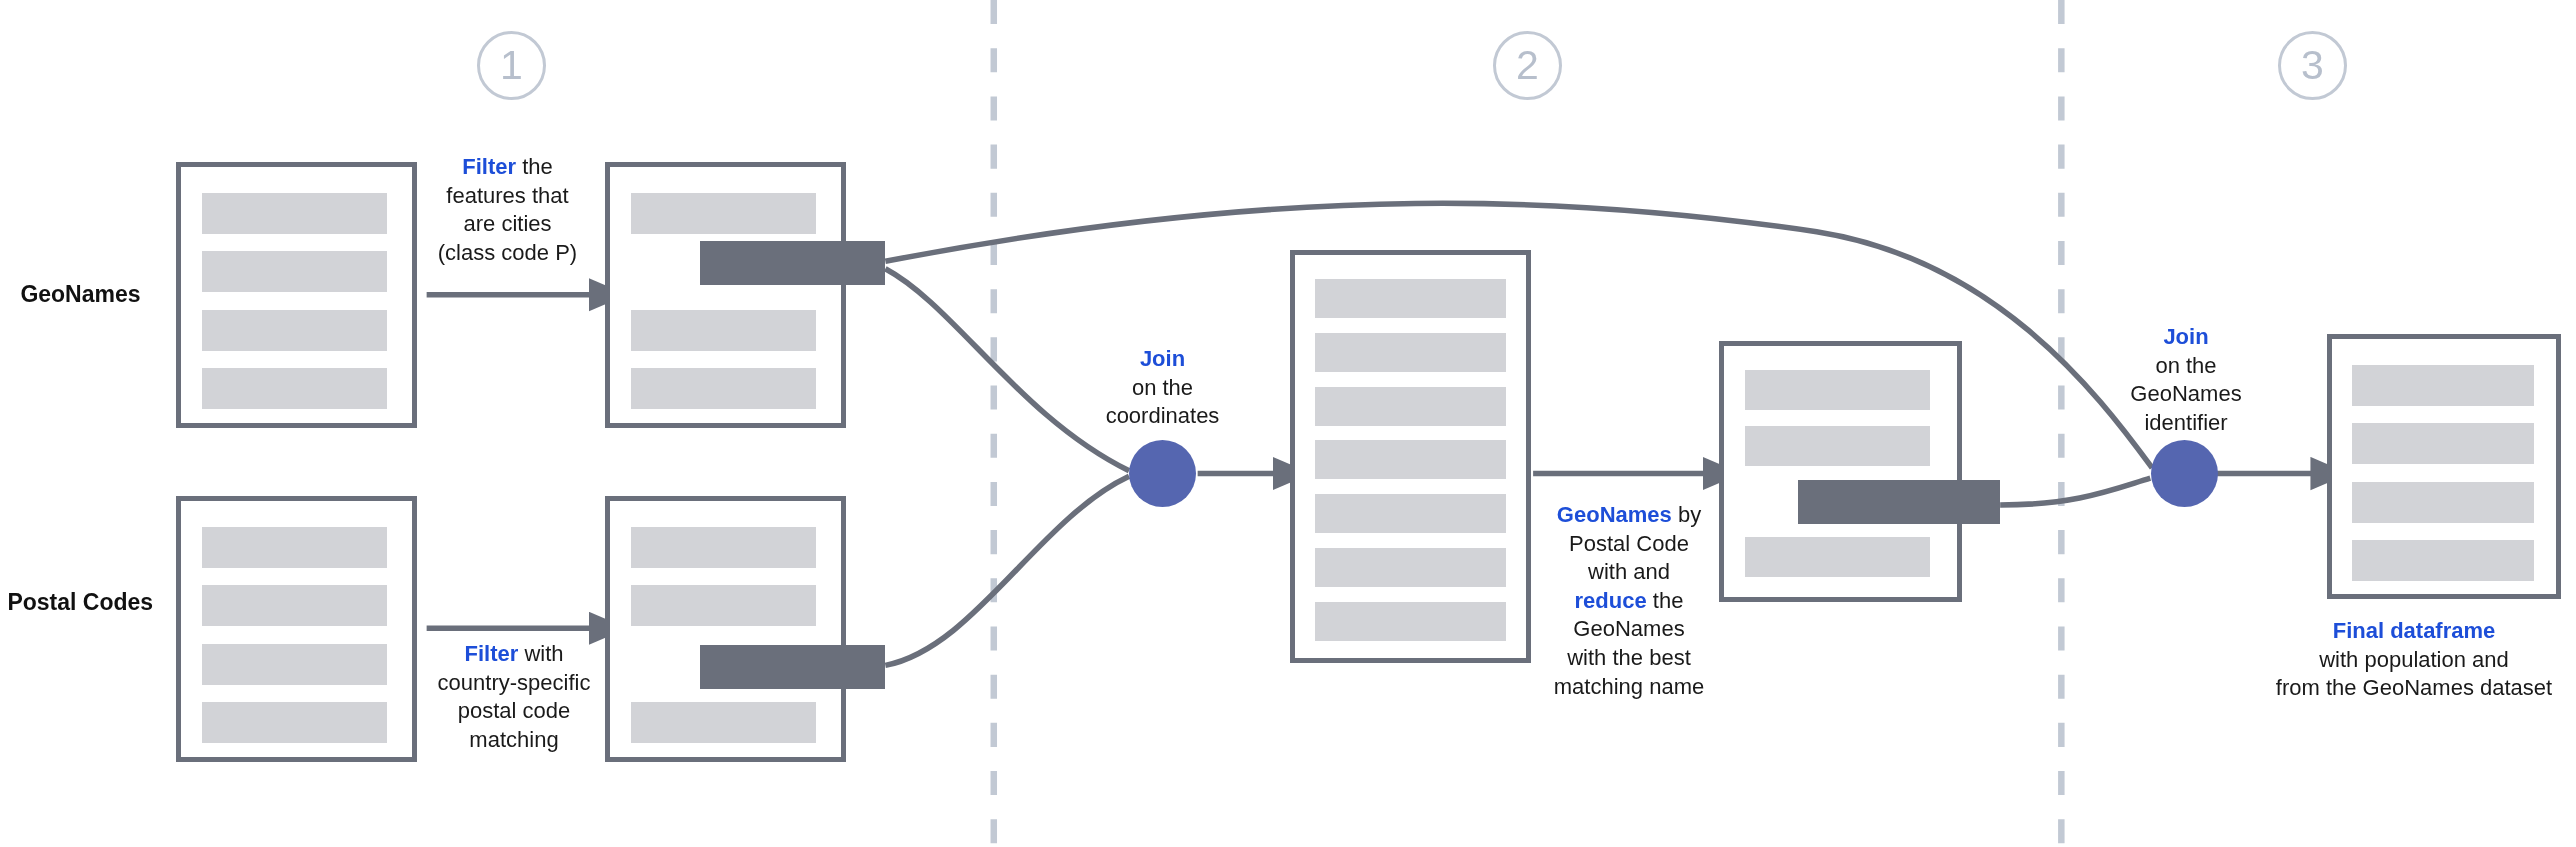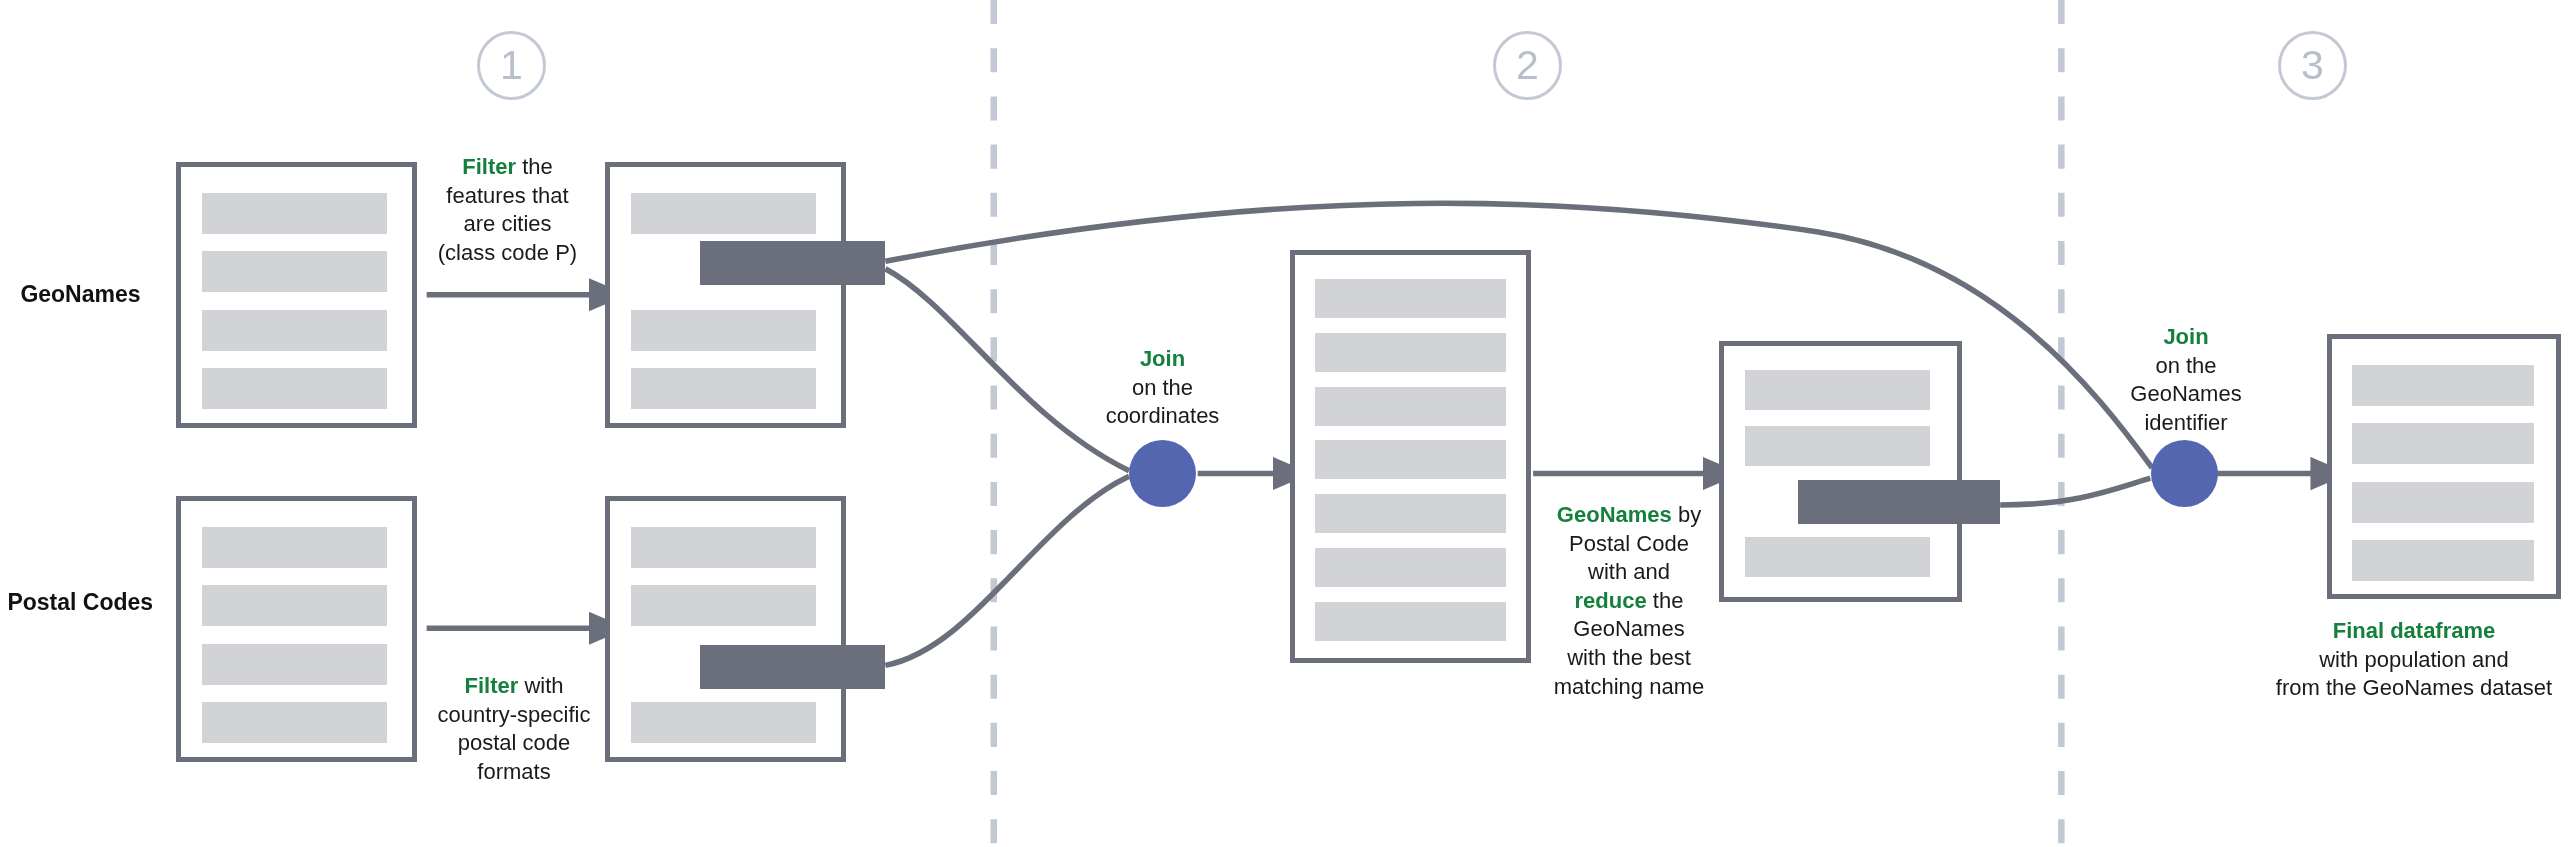--- a/index.html
+++ b/index.html
@@ -71,21 +71,21 @@
   .caption {
     position: absolute;
     font-size: 22px;
     line-height: 1.30;
     color: #1a1a1a;
     text-align: center;
     font-family: "Liberation Sans", sans-serif;
   }
   .caption b {
     font-weight: bold;
-    color: #15803d;
+    color: #1d4ed8;
   }
   
   .join-node {
     position: absolute;
     width: 67px;
     height: 67px;
     border-radius: 50%;
     background: #5566b0;
   }
 </style>
@@ -157,25 +157,25 @@
   </div>
   <div class="df-row hl" style="left:700px; top:241px; width:185px; height:44px;"></div>
 
   <div class="df-box" style="left:176px; top:496px; width:241px; height:266px;">
     <div class="df-row" style="left:21.3px; top:26px;  width:185px; height:41px;"></div>
     <div class="df-row" style="left:21.3px; top:84px;  width:185px; height:41px;"></div>
     <div class="df-row" style="left:21.3px; top:143px; width:185px; height:41px;"></div>
     <div class="df-row" style="left:21.3px; top:201px; width:185px; height:41px;"></div>
   </div>
 
-  <div class="caption" style="left:426px; top:672px; width:176px;">
+  <div class="caption" style="left:426px; top:640px; width:176px;">
     <div><b>Filter</b><span> with</span></div>
     <div>country-specific</div>
     <div>postal code</div>
-    <div>formats</div>
+    <div>matching</div>
   </div>
 
   <div class="df-box" style="left:605px; top:496px; width:241px; height:266px;">
     <div class="df-row" style="left:21.3px; top:26px;  width:185px; height:41px;"></div>
     <div class="df-row" style="left:21.3px; top:84px;  width:185px; height:41px;"></div>
     <div class="df-row" style="left:21.3px; top:201px; width:185px; height:41px;"></div>
   </div>
   <div class="df-row hl" style="left:700px; top:645px; width:185px; height:44px;"></div>
 
   <div class="caption" style="left:1064px; top:345px; width:197px;">

